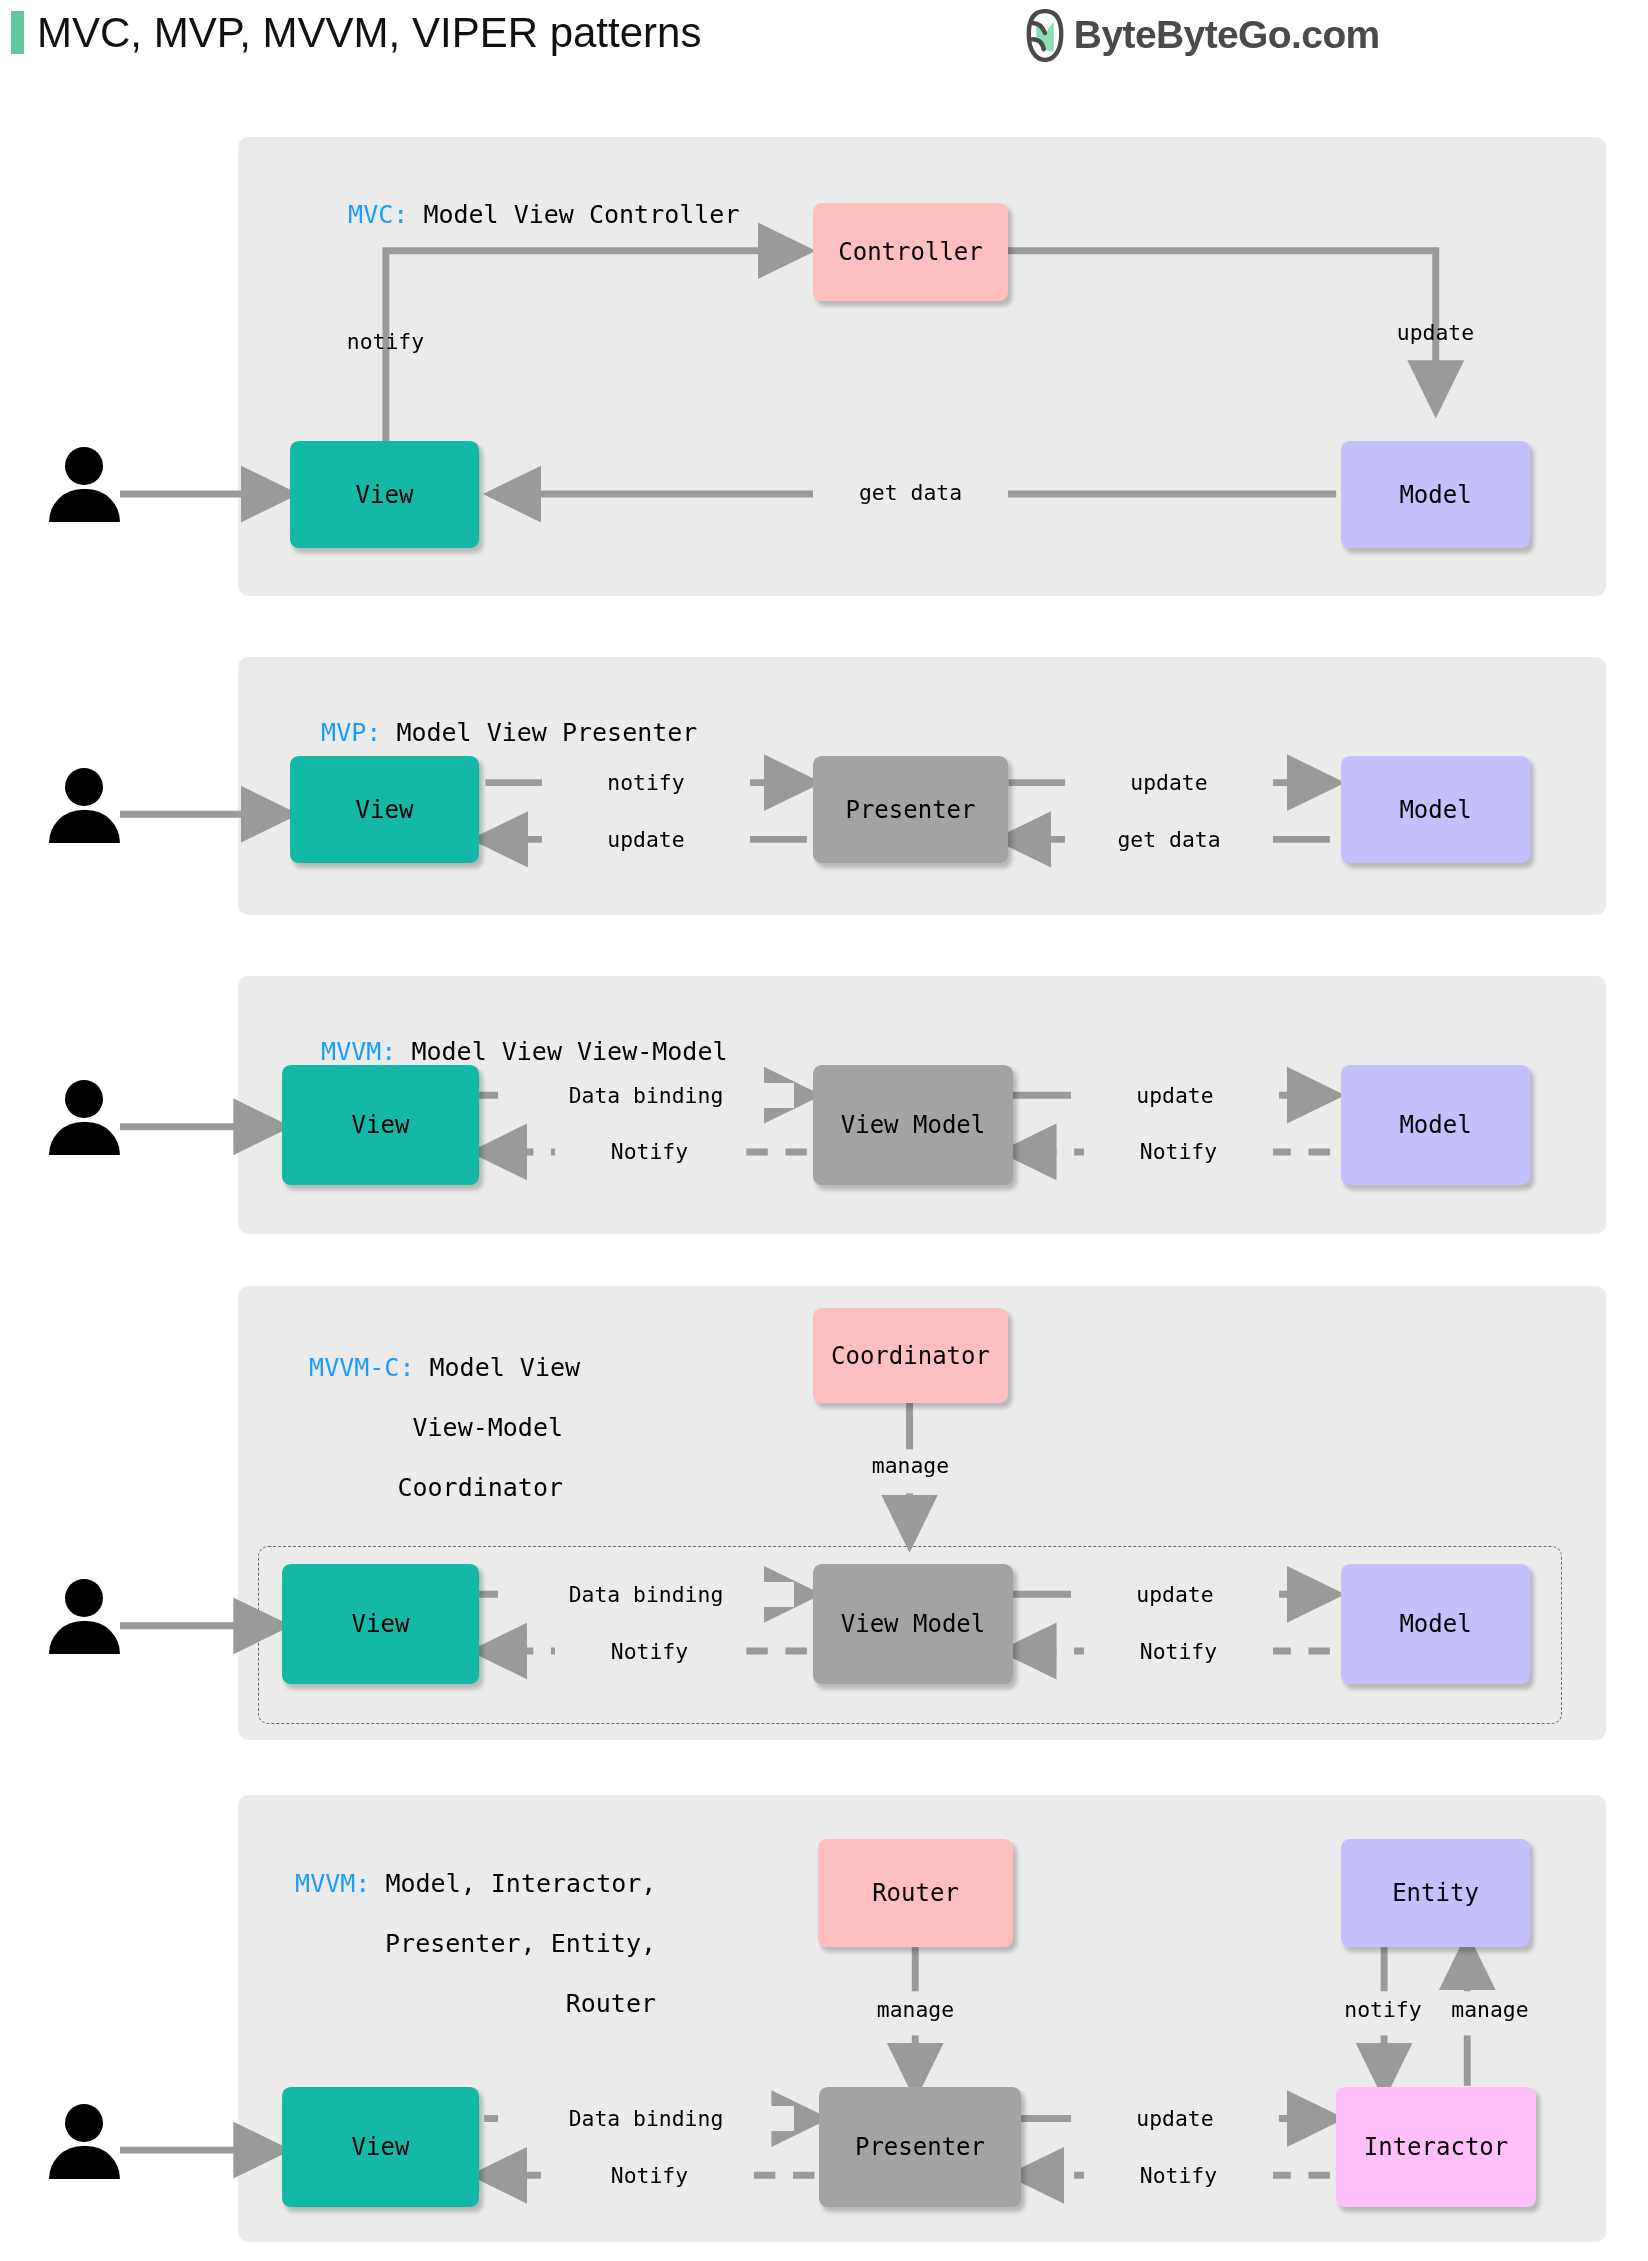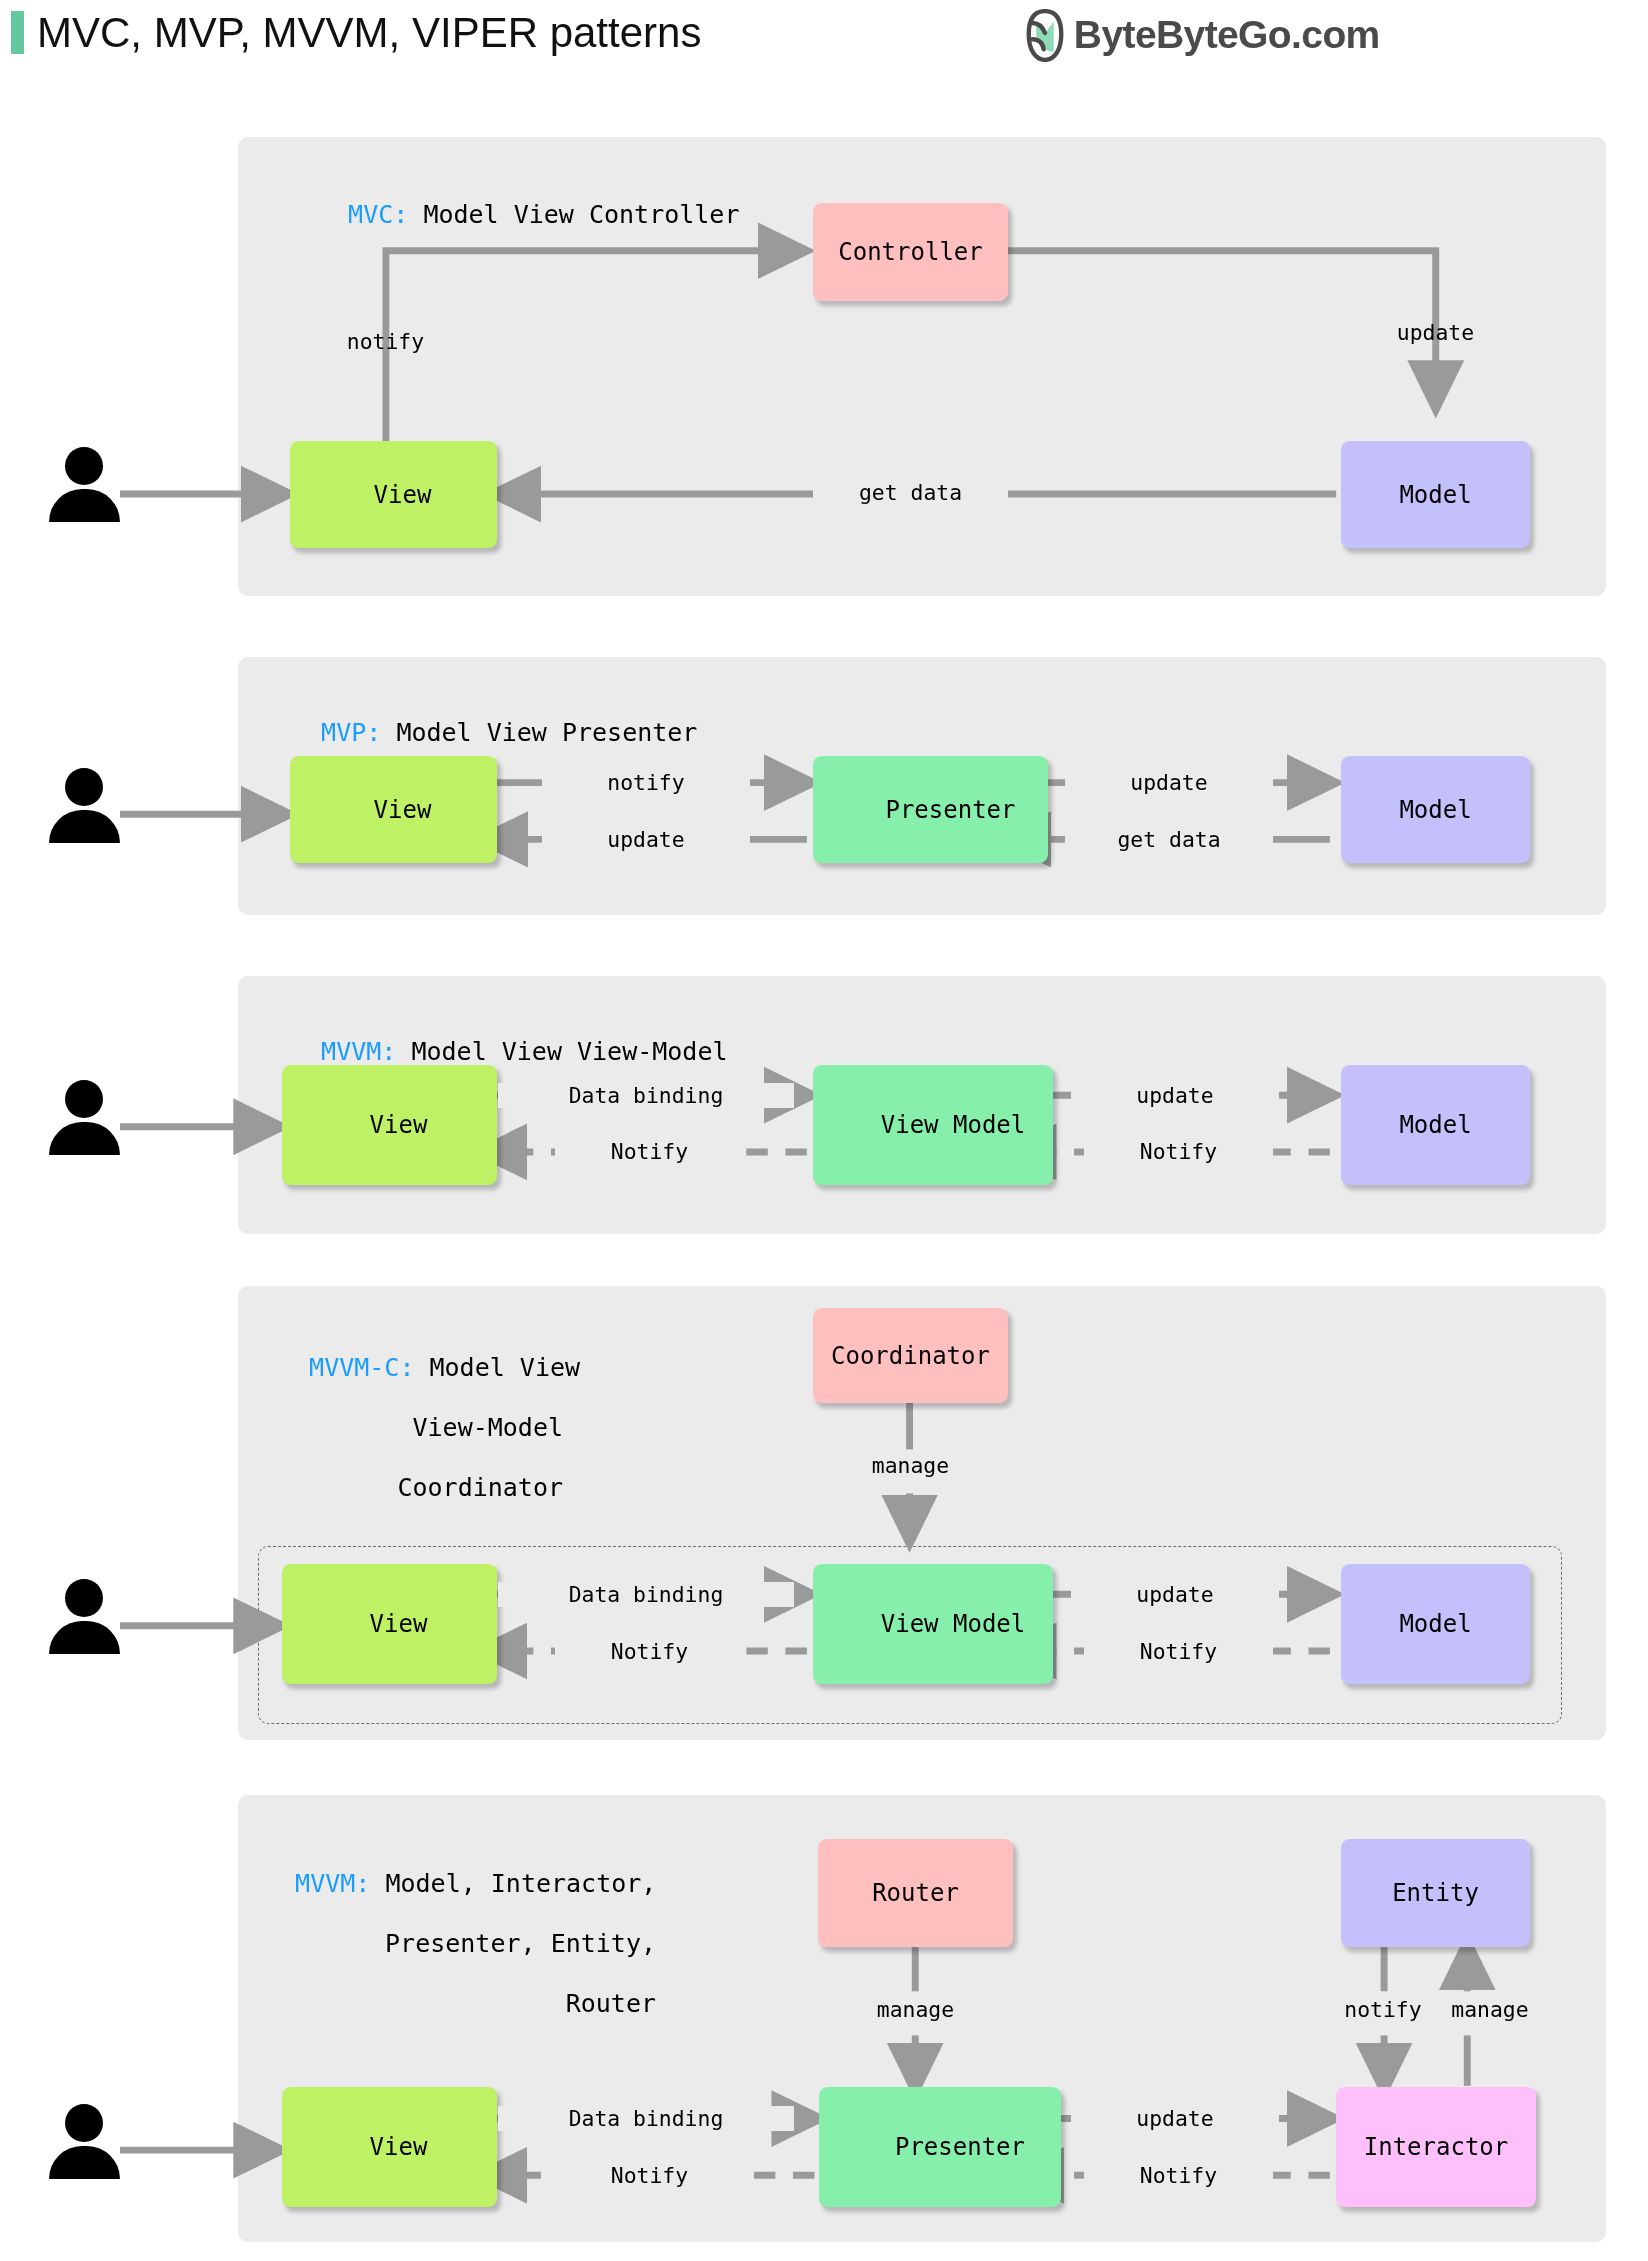--- a/index.html
+++ b/index.html
@@ -18,23 +18,23 @@
 
   
   .panel{position:absolute;background:#ebebeb;border-radius:10px;}
   .panel-title{position:absolute;font-size:25px;line-height:30px;color:#000;white-space:pre;}
   .panel-title .kw{color:#1a9cff;}
   .panel-title.right{text-align:right;}
 
   
   .node{position:absolute;border-radius:8.8px;display:flex;align-items:center;justify-content:center;
         font-size:24px;color:#000;box-shadow:3.8px 4.4px 4.4px rgba(0,0,0,0.22);z-index:4;white-space:nowrap;}
-  .n-green{background:#bef264;padding-left:18px;}
+  .n-green{background:#14b8a6;}
   .n-purple{background:#c4c0fb;}
-  .n-yellow{background:#86efac;padding-left:40px;}
+  .n-yellow{background:#a3a3a3;}
   .n-red{background:#ffbfbf;}
   .n-magenta{background:#ffbffb;}
 
   
   .person{position:absolute;width:71px;height:74px;z-index:3;}
   .person .head{position:absolute;left:16.4px;top:0;width:38px;height:38px;border-radius:50%;background:#000;}
   .person .body{position:absolute;left:0;top:42px;width:71px;height:33px;background:#000;
                 border-radius:35px 35px 0 0;}
 
   

